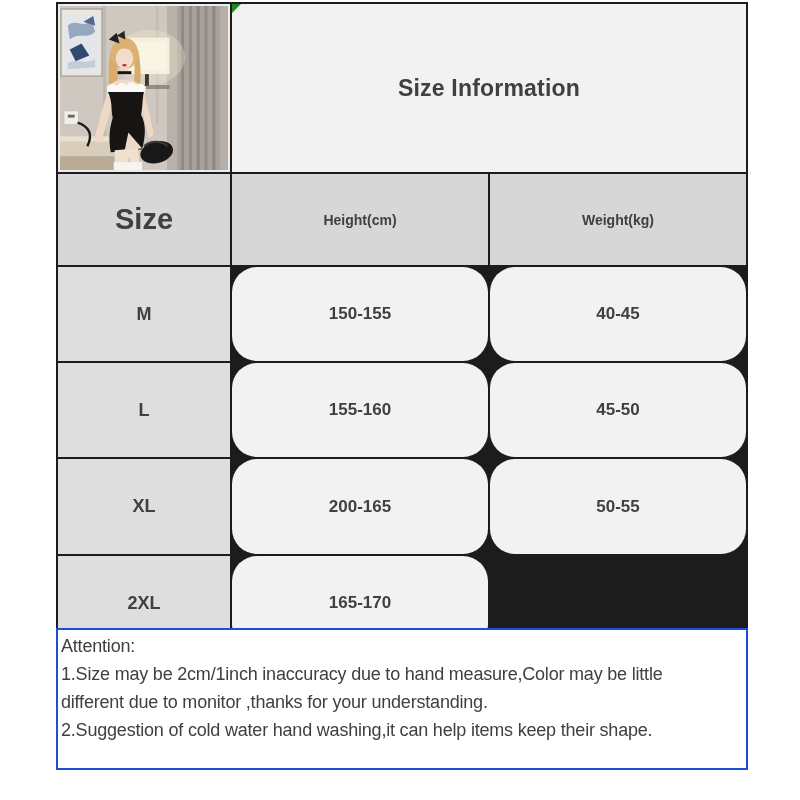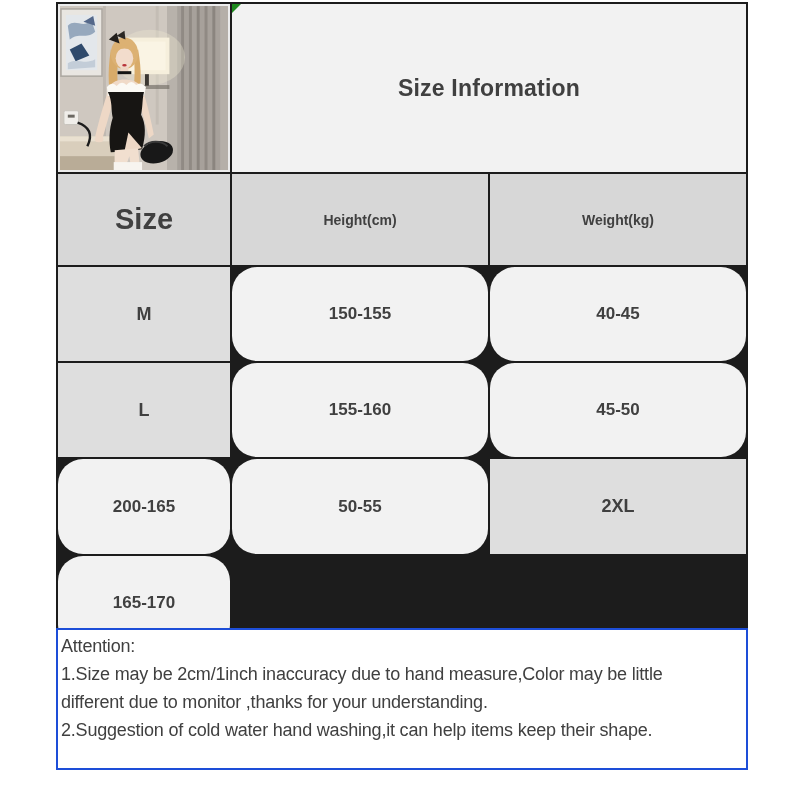--- a/index.html
+++ b/index.html
@@ -129,20 +129,21 @@
     <div class="cell head-cell head-col">Weight(kg)</div>
 
     <div class="cell size-cell">M</div>
     <div class="cell val-cell">150-155</div>
     <div class="cell val-cell">40-45</div>
 
     <div class="cell size-cell">L</div>
     <div class="cell val-cell">155-160</div>
     <div class="cell val-cell">45-50</div>
 
+    <div class="cell size-cell">XL</div>
     <div class="cell val-cell">200-165</div>
     <div class="cell val-cell">50-55</div>
 
     <div class="cell size-cell">2XL</div>
     <div class="cell val-cell">165-170</div>
 
   </div>
 
   <div class="attention-box">
     <div class="line">Attention:</div>

